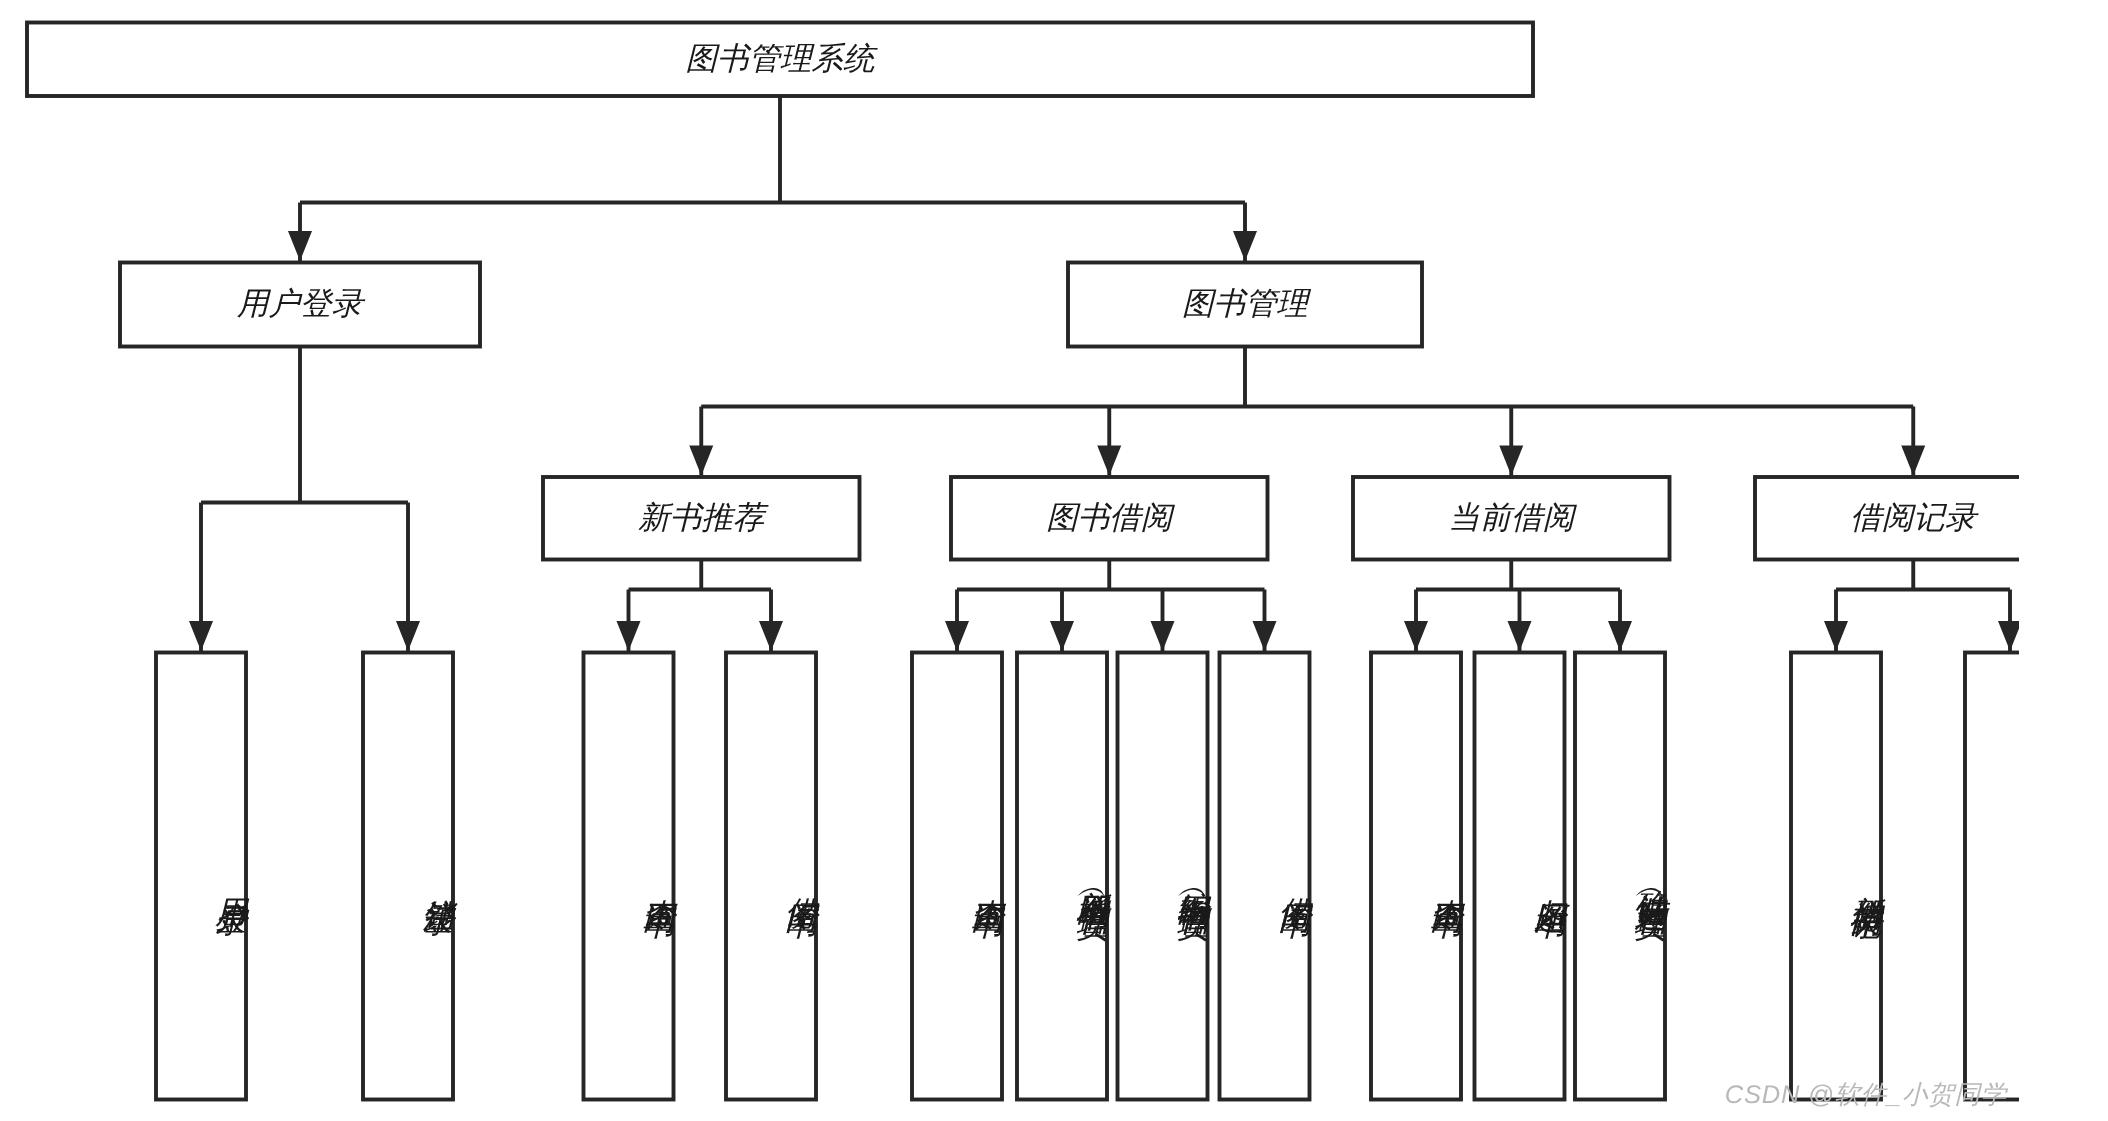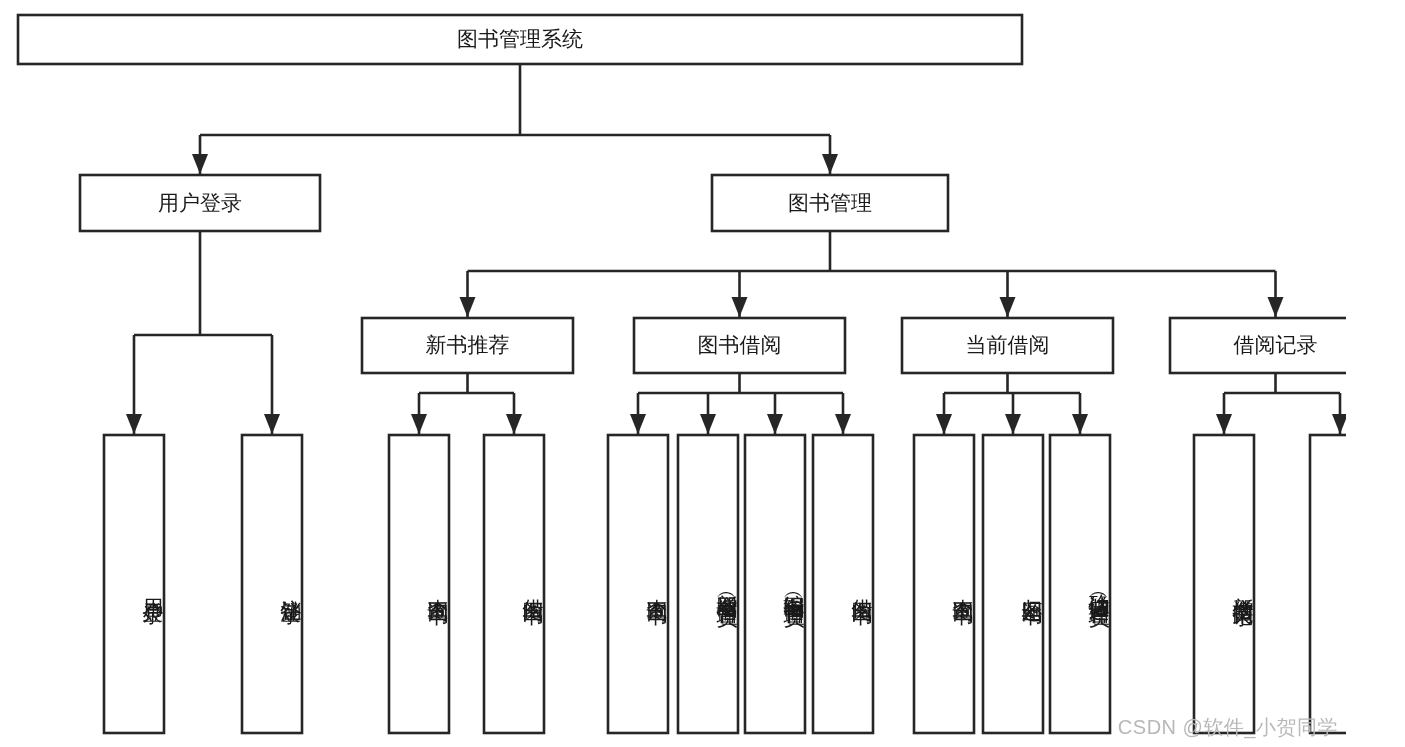--- a/index.html
+++ b/index.html
@@ -9,20 +9,21 @@
   }
   body {
     font-family: "Liberation Sans", "DejaVu Sans", sans-serif;
   }
   #diagram-root {
     position: relative;
     width: 1346px;
     height: 747px;
     background: #ffffff;
     overflow: hidden;
+    font-style: italic;
   }
   svg#flowchart {
     position: absolute;
     left: 0;
     top: 0;
     width: 1405px;
     height: 747px;
     display: block;
   }
   .node-rect {
@@ -60,21 +61,21 @@
     pointer-events: none;
     display: flex;
     align-items: flex-start;
     justify-content: center;
   }
   .watermark {
     position: absolute;
     right: 8px;
     bottom: 6px;
     font-family: "Liberation Sans", "DejaVu Sans", sans-serif;
-    font-size: 20px;
+    font-size: 17px;
     color: #b8b8b8;
     white-space: nowrap;
     letter-spacing: 0.5px;
   }
 </style>
 </head>
 <body>
 
 <div id="diagram-root">
 

